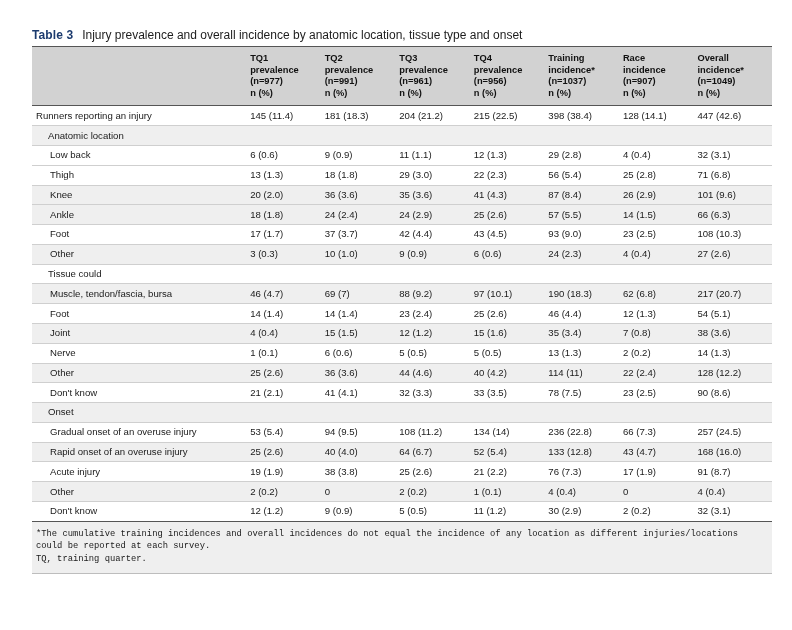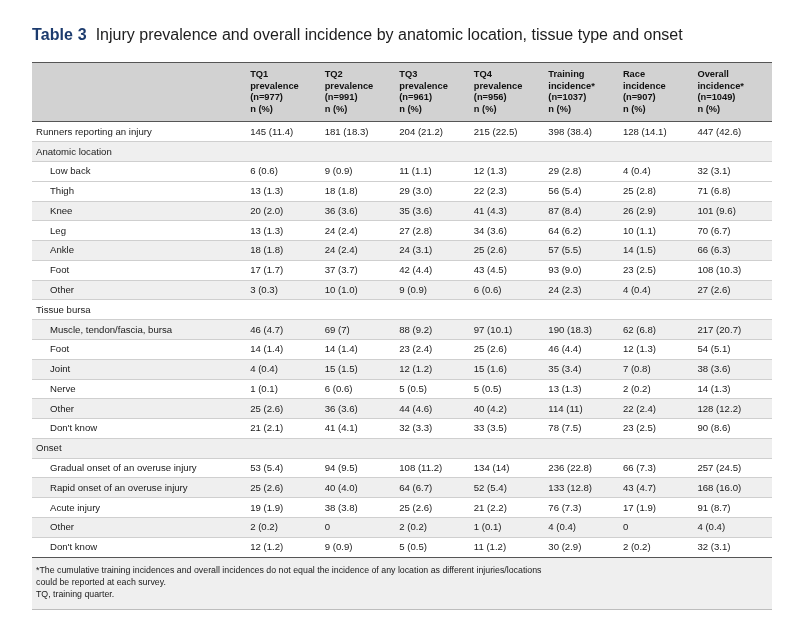--- a/index.html
+++ b/index.html
@@ -20,23 +20,23 @@
     height: 630px;
     background: #ffffff;
   }
   .table-wrap {
     position: absolute;
     left: 32px;
     top: 28px;
     width: 740px;
   }
   .tbl-caption {
-    font-size: 16px;
+    font-size: 12px;
     line-height: 14px;
-    padding-bottom: 20px;
+    padding-bottom: 4px;
     white-space: nowrap;
     color: #1d1d1d;
   }
   .tbl-caption .cap-label {
     color: #1c3b6e;
     font-weight: bold;
     letter-spacing: 0.1px;
   }
   .tbl-caption .cap-text {
     margin-left: 9px;
@@ -74,30 +74,31 @@
     line-height: 12px;
     vertical-align: middle;
     white-space: nowrap;
     color: #1a1a1a;
   }
   tbody tr.odd td { background: #ffffff; }
   tbody tr.even td { background: #efefef; }
   tbody td.lbl {
     padding-left: 4px;
   }
-  tbody tr.section td.lbl { padding-left: 4px; }
+  tbody tr.section td.lbl { padding-left: 16px; }
   tbody tr.item td.lbl { padding-left: 18px; }
   tbody tr.last-row td { border-bottom: 1.6px solid #555555; }
   tfoot td {
     background: #efefef;
     padding: 6px 8px 8px 4px;
     font-size: 8.8px;
     line-height: 12.4px;
     color: #1a1a1a;
     border-bottom: 1px solid #bdbdbd;
+    font-family: Liberation Mono, monospace;
   }
   tfoot .fn-line { display: block; }
 </style>
 </head>
 <body>
 
 <div id="page">
   <div class="table-wrap">
 
     <div class="tbl-caption">
@@ -206,35 +207,25 @@
           <tr class="even item">
             <td class="lbl">Knee</td>
             <td>20 (2.0)</td>
             <td>36 (3.6)</td>
             <td>35 (3.6)</td>
             <td>41 (4.3)</td>
             <td>87 (8.4)</td>
             <td>26 (2.9)</td>
             <td>101 (9.6)</td>
           </tr>
-          <tr class="odd item">
-            <td class="lbl">Leg</td>
-            <td>13 (1.3)</td>
-            <td>24 (2.4)</td>
-            <td>27 (2.8)</td>
-            <td>34 (3.6)</td>
-            <td>64 (6.2)</td>
-            <td>10 (1.1)</td>
-            <td>70 (6.7)</td>
-          </tr>
           <tr class="even item">
             <td class="lbl">Ankle</td>
             <td>18 (1.8)</td>
             <td>24 (2.4)</td>
-            <td>24 (3.1)</td>
+            <td>24 (2.9)</td>
             <td>25 (2.6)</td>
             <td>57 (5.5)</td>
             <td>14 (1.5)</td>
             <td>66 (6.3)</td>
           </tr>
           <tr class="odd item">
             <td class="lbl">Foot</td>
             <td>17 (1.7)</td>
             <td>37 (3.7)</td>
             <td>42 (4.4)</td>
@@ -247,21 +238,21 @@
             <td class="lbl">Other</td>
             <td>3 (0.3)</td>
             <td>10 (1.0)</td>
             <td>9 (0.9)</td>
             <td>6 (0.6)</td>
             <td>24 (2.3)</td>
             <td>4 (0.4)</td>
             <td>27 (2.6)</td>
           </tr>
           <tr class="odd section">
-            <td class="lbl">Tissue bursa</td>
+            <td class="lbl">Tissue could</td>
             <td></td>
             <td></td>
             <td></td>
             <td></td>
             <td></td>
             <td></td>
             <td></td>
           </tr>
           <tr class="even item">
             <td class="lbl">Muscle, tendon/fascia, bursa</td>

